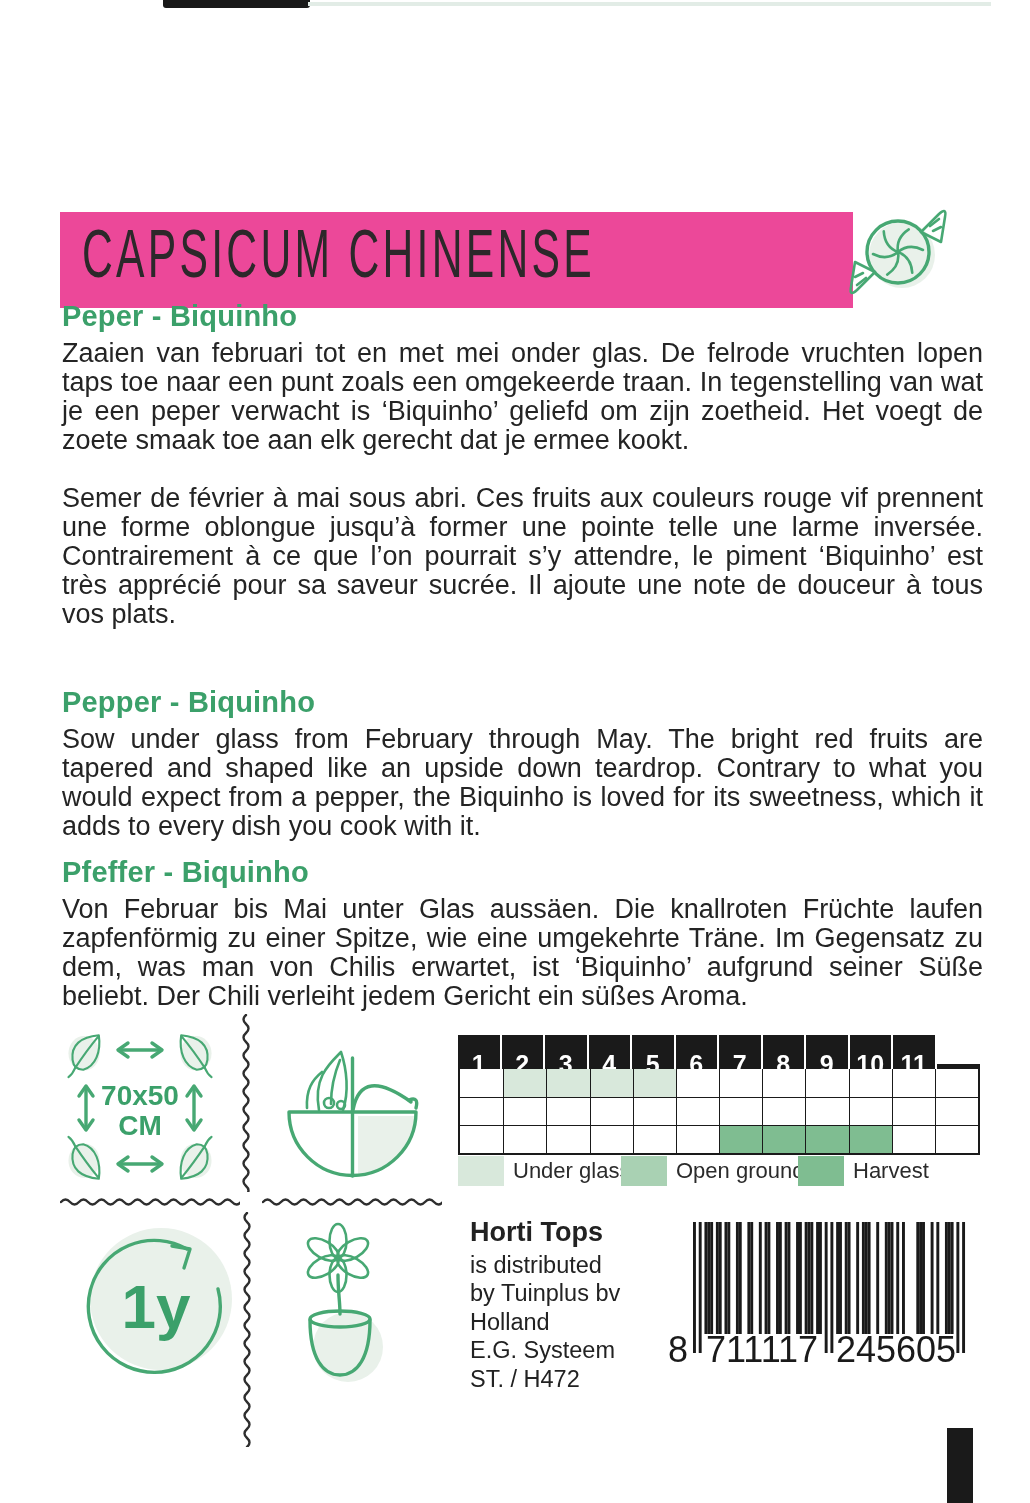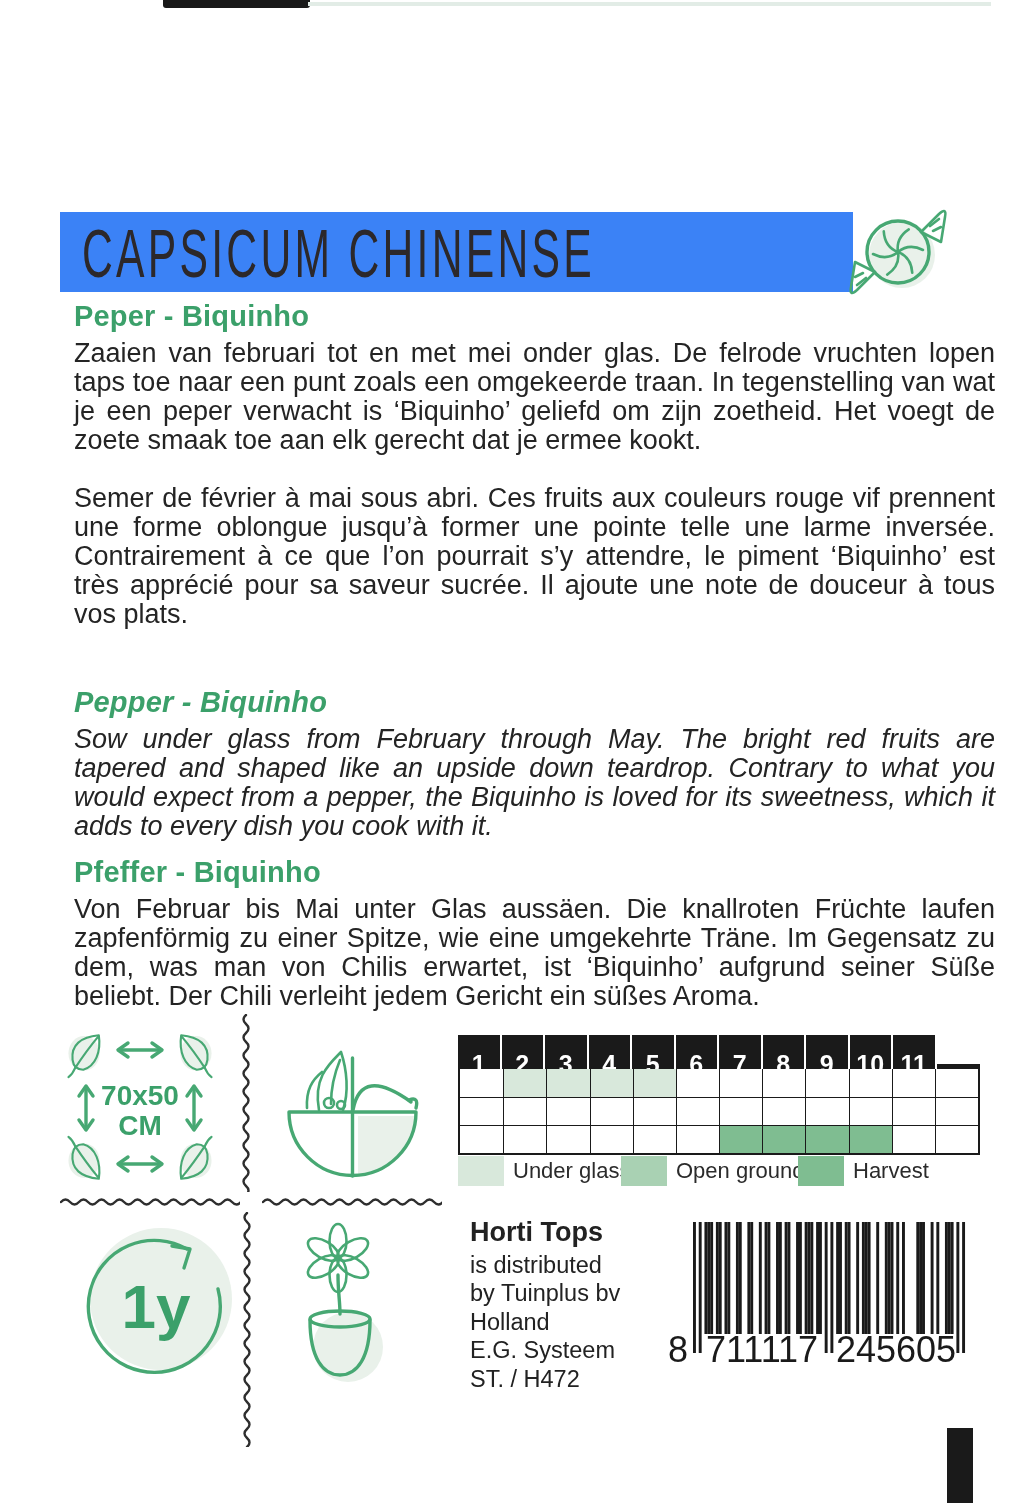--- a/index.html
+++ b/index.html
@@ -6,28 +6,28 @@
   html,body { background:#ffffff; }
   .page {
     position:relative; width:1030px; height:1503px; background:#ffffff;
     font-family:"Liberation Sans", sans-serif; overflow:hidden;
     --green:#3ba06a; --icongreen:#47a873; --ink:#242424; --black:#1a1a1a; --lightfill:#e9f1ea;
   }
   
   .top-dark { position:absolute; left:163px; top:0; width:147px; height:8px; background:#191919; border-radius:0 0 3px 3px; }
   .top-line { position:absolute; left:308px; top:2px; width:683px; height:4px; background:#e2ece6; }
   
-  .banner { position:absolute; left:60px; top:212px; width:793px; height:80px; background:#3b82f6; }
+  .banner { position:absolute; left:60px; top:212px; width:793px; height:96px; background:#ec4899; }
   .banner-title { position:absolute; left:22px; top:0; height:80px; line-height:82px; white-space:nowrap;
     font-size:52px; color:#2c282a; letter-spacing:4px; transform:scale(0.82,1.32); transform-origin:left center; }
   
-  .sec { position:absolute; left:74px; width:921px; }
+  .sec { position:absolute; left:62px; width:921px; }
   .sec h2 { font-size:29px; font-weight:bold; color:var(--green); letter-spacing:0.2px; }
   .sec p { font-size:27px; line-height:29px; color:var(--ink); text-align:justify; margin-top:6px; }
-  .sec-nl { top:300px; } .sec-fr { top:478px; } .sec-en { top:686px;font-style:italic; } .sec-de { top:856px; }
+  .sec-nl { top:300px; } .sec-fr { top:478px; } .sec-en { top:686px; } .sec-de { top:856px; }
   
   .icon { position:absolute; }
   .g { stroke:var(--icongreen); stroke-width:3.4; fill:none; stroke-linecap:round; stroke-linejoin:round; }
   .gthin { stroke:var(--icongreen); stroke-width:2.6; fill:none; stroke-linecap:round; stroke-linejoin:round; }
   .blob { fill:var(--lightfill); stroke:none; }
   .svgtxt { fill:var(--green); font-weight:bold; font-family:"Liberation Sans",sans-serif; text-anchor:middle; }
   .wave path { stroke:#2e2e2e; stroke-width:2.4; fill:none; stroke-linecap:round; }
   
   .calendar { position:absolute; left:458px; top:1035px; width:522px; }
   .cal-header { display:grid; grid-template-columns:repeat(12,1fr); height:31px; }

